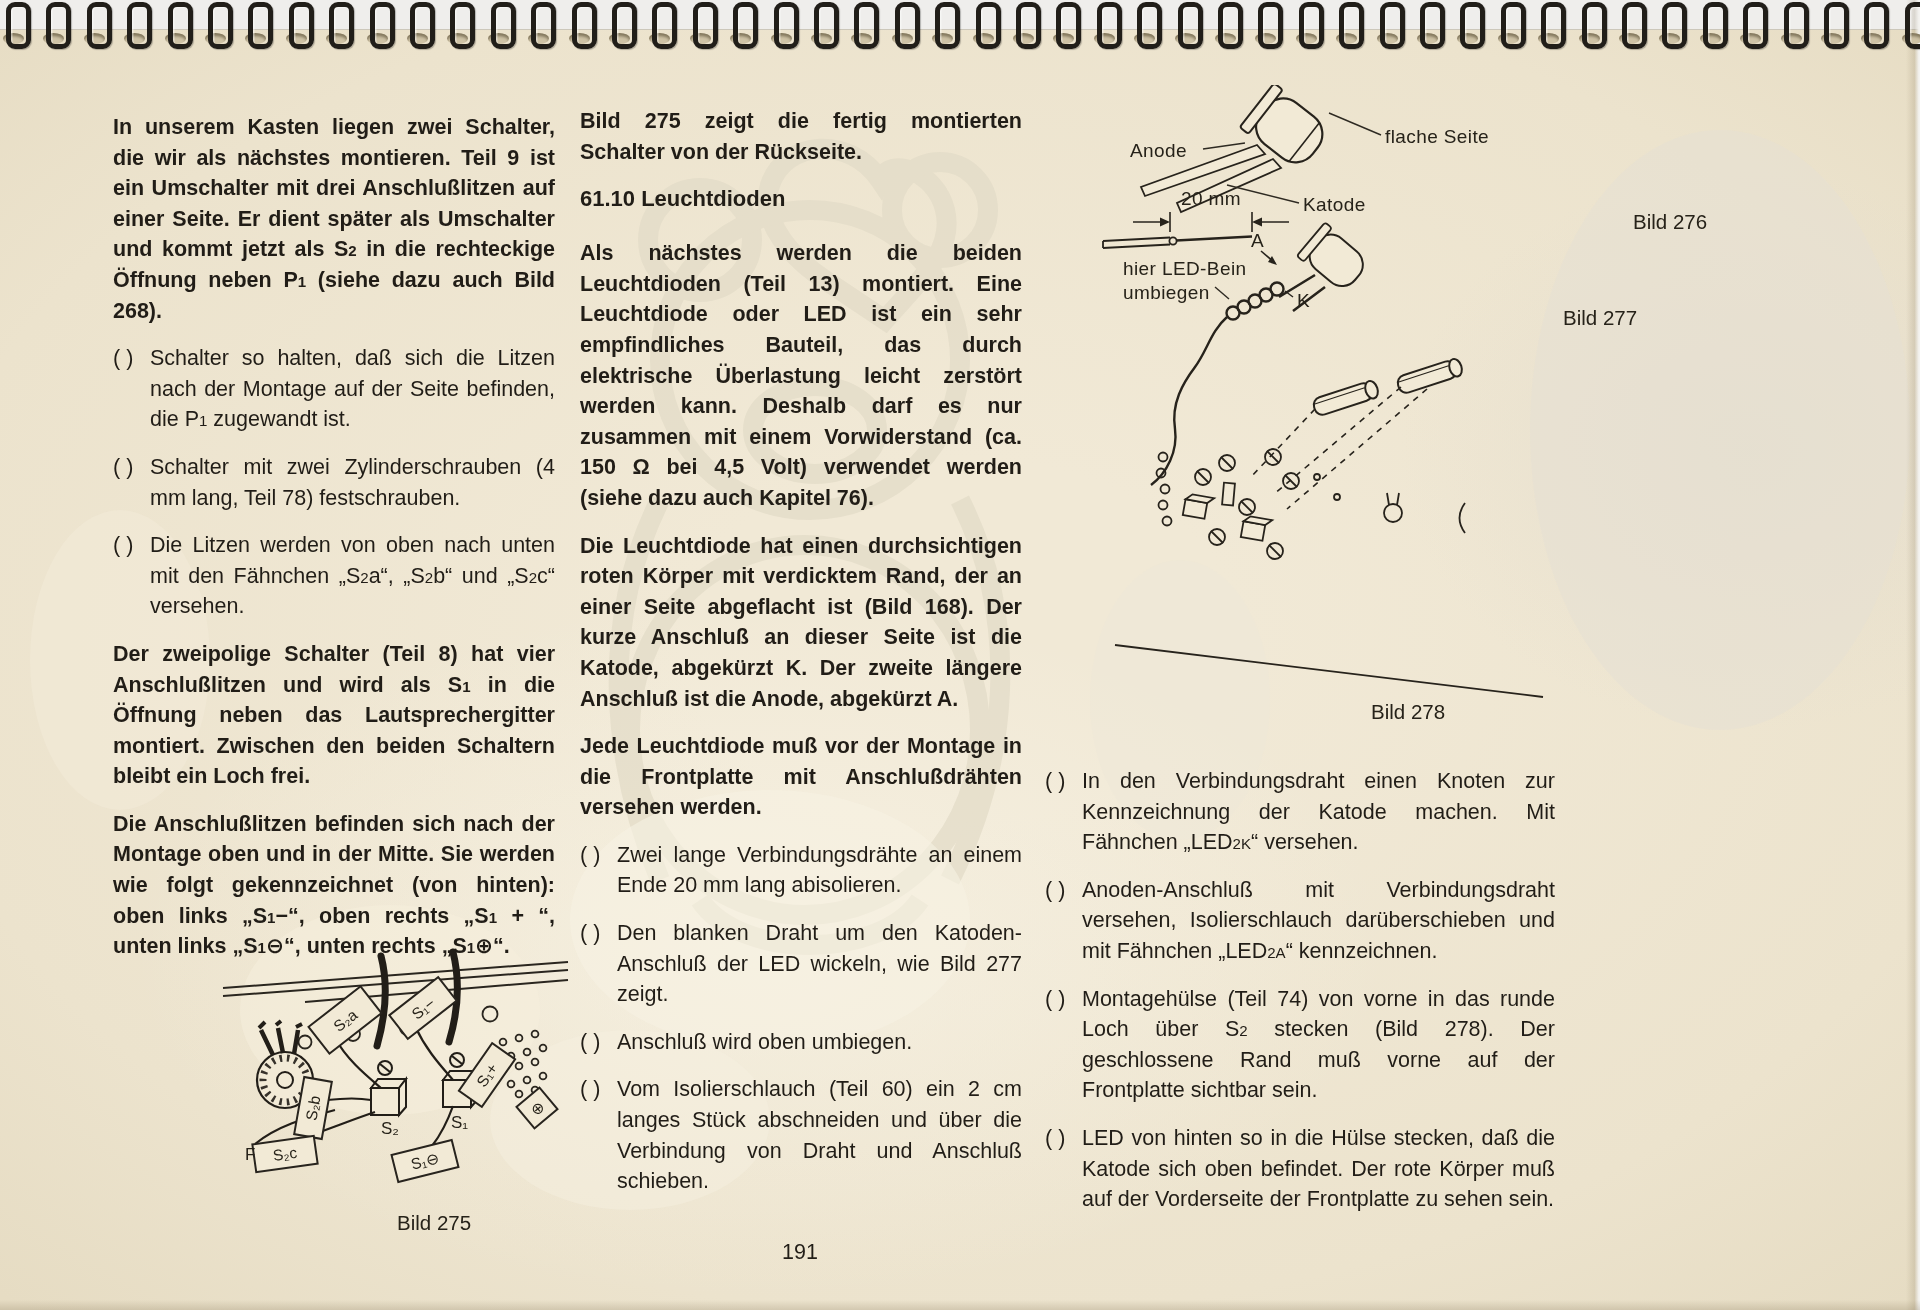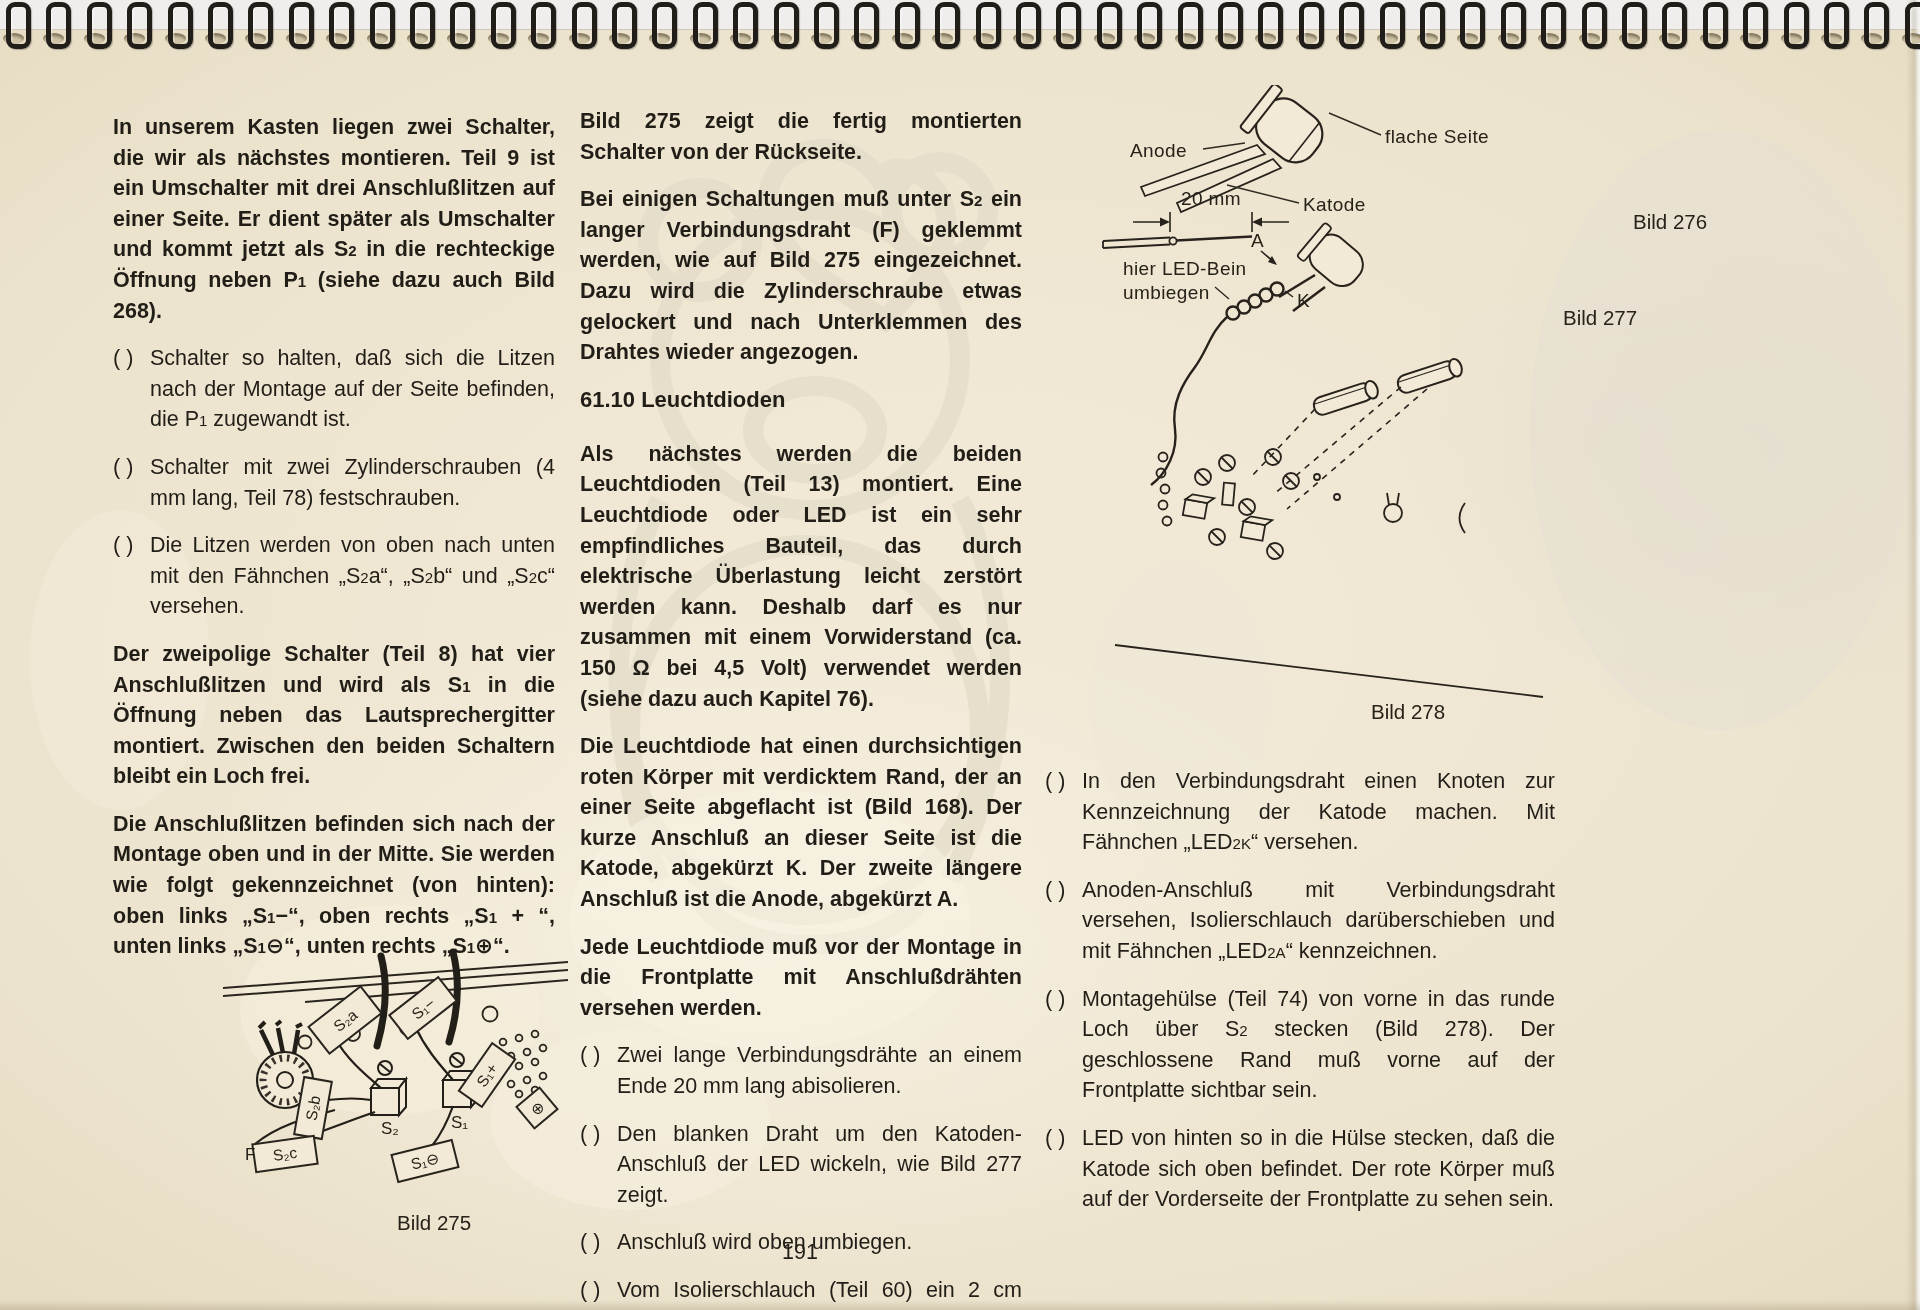--- a/index.html
+++ b/index.html
@@ -187,21 +187,20 @@
     <div class="item">
       <span class="mark">( )</span>
       <span class="itext">Die Litzen werden von oben nach unten mit den Fähnchen „S<sub>2</sub>a“, „S<sub>2</sub>b“ und „S<sub>2</sub>c“ versehen.</span>
     </div>
     <p>Der zweipolige Schalter (Teil 8) hat vier Anschlußlitzen und wird als S<sub>1</sub> in die Öffnung neben das Lautsprechergitter montiert. Zwischen den beiden Schaltern bleibt ein Loch frei.</p>
     <p>Die Anschlußlitzen befinden sich nach der Montage oben und in der Mitte. Sie werden wie folgt gekennzeichnet (von hinten): oben links „S<sub>1</sub>−“, oben rechts „S<sub>1</sub> + “, unten links „S<sub>1</sub>⊖“, unten rechts „S<sub>1</sub>⊕“.</p>
   </section>
 
   <section class="col" style="left:580px;top:90px;width:442px;">
     <p>Bild 275 zeigt die fertig montierten Schalter von der Rückseite.</p>
-    <p>Bei einigen Schaltungen muß unter S<sub>2</sub> ein langer Verbindungsdraht (F) geklemmt werden, wie auf Bild 275 eingezeichnet. Dazu wird die Zylinderschraube etwas gelockert und nach Unterklemmen des Drahtes wieder angezogen.</p>
     <h2 class="h-mid">61.10  Leuchtdioden</h2>
     <p>Als nächstes werden die beiden Leuchtdioden (Teil 13) montiert. Eine Leuchtdiode oder LED ist ein sehr empfindliches Bauteil, das durch elektrische Überlastung leicht zerstört werden kann. Deshalb darf es nur zusammen mit einem Vorwiderstand (ca. 150 Ω bei 4,5 Volt) verwendet werden (siehe dazu auch Kapitel 76).</p>
     <p>Die Leuchtdiode hat einen durchsichtigen roten Körper mit verdicktem Rand, der an einer Seite abgeflacht ist (Bild 168). Der kurze Anschluß an dieser Seite ist die Katode, abgekürzt K. Der zweite längere Anschluß ist die Anode, abgekürzt A.</p>
     <p>Jede Leuchtdiode muß vor der Montage in die Frontplatte mit Anschlußdrähten versehen werden.</p>
     <div class="item">
       <span class="mark">( )</span>
       <span class="itext">Zwei lange Verbindungsdrähte an einem Ende 20 mm lang abisolieren.</span>
     </div>
     <div class="item">
       <span class="mark">( )</span>

